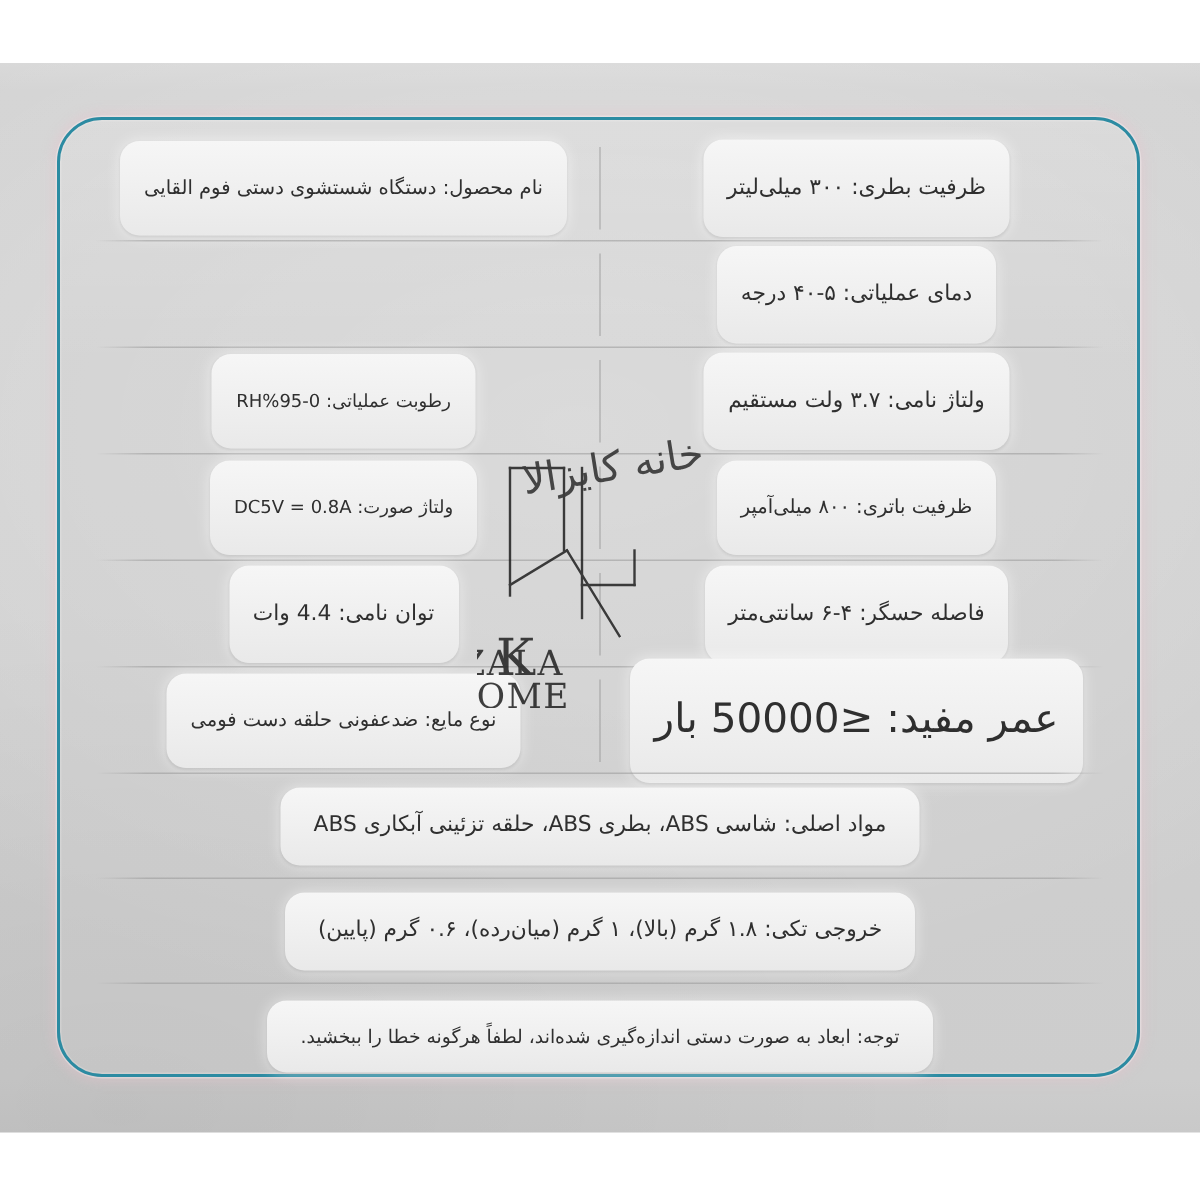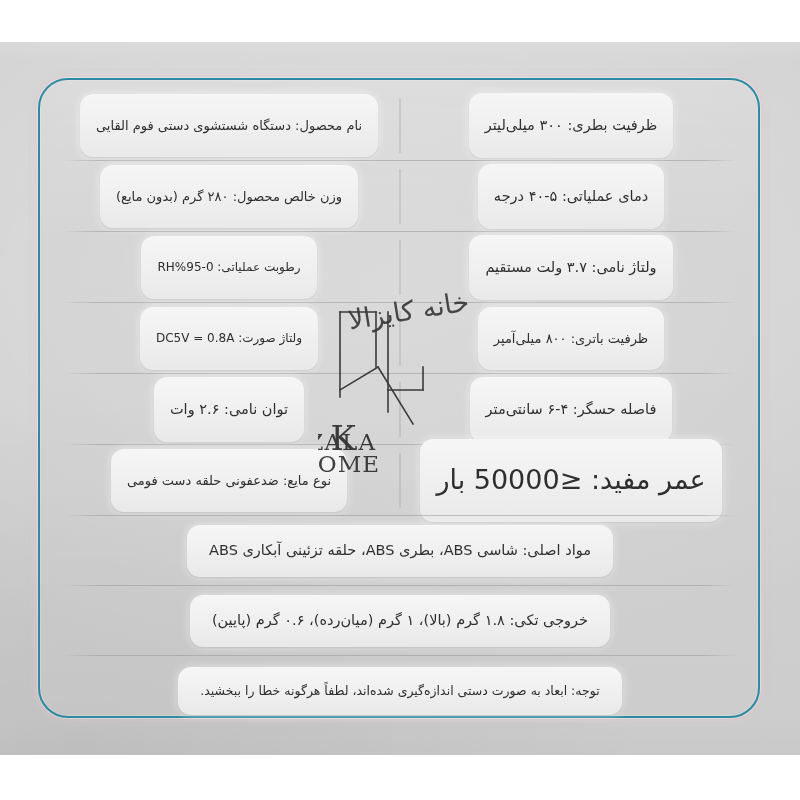--- a/index.html
+++ b/index.html
@@ -208,23 +208,20 @@
       <div class="cell left">
         <span class="pill fa-sm">نام محصول: دستگاه شستشوی دستی فوم القایی</span>
       </div>
     </div>
 
     <div class="spec-row two-col">
       <div class="col-divider"></div>
       <div class="cell right">
         <span class="pill fa">دمای عملیاتی: ۵-۴۰ درجه</span>
       </div>
-      <div class="cell left">
-        <span class="pill fa-sm">وزن خالص محصول: ۲۸۰ گرم (بدون مایع)</span>
-      </div>
     </div>
 
     <div class="spec-row two-col">
       <div class="col-divider"></div>
       <div class="cell right">
         <span class="pill fa">ولتاژ نامی: ۳.۷ ولت مستقیم</span>
       </div>
       <div class="cell left">
         <span class="pill mid">رطوبت عملیاتی: 0-95%RH</span>
       </div>
@@ -239,21 +236,21 @@
         <span class="pill mid">ولتاژ صورت: DC5V = 0.8A</span>
       </div>
     </div>
 
     <div class="spec-row two-col">
       <div class="col-divider"></div>
       <div class="cell right">
         <span class="pill fa">فاصله حسگر: ۴-۶ سانتی‌متر</span>
       </div>
       <div class="cell left">
-        <span class="pill fa">توان نامی: ۲.۶ وات</span>
+        <span class="pill fa">توان نامی: 4.4 وات</span>
       </div>
     </div>
 
     <div class="spec-row two-col">
       <div class="col-divider"></div>
       <div class="cell right">
         <span class="pill big">عمر مفید: ≤50000 بار</span>
       </div>
       <div class="cell left">
         <span class="pill fa-sm">نوع مایع: ضدعفونی حلقه دست فومی</span>

